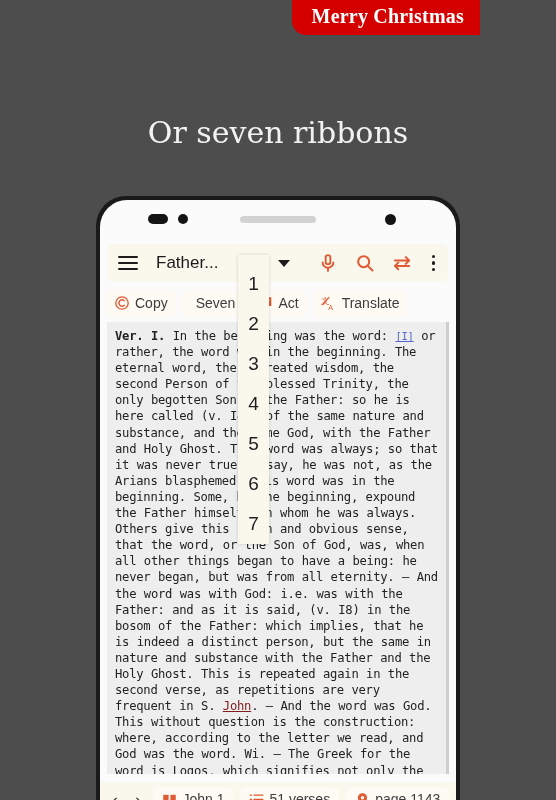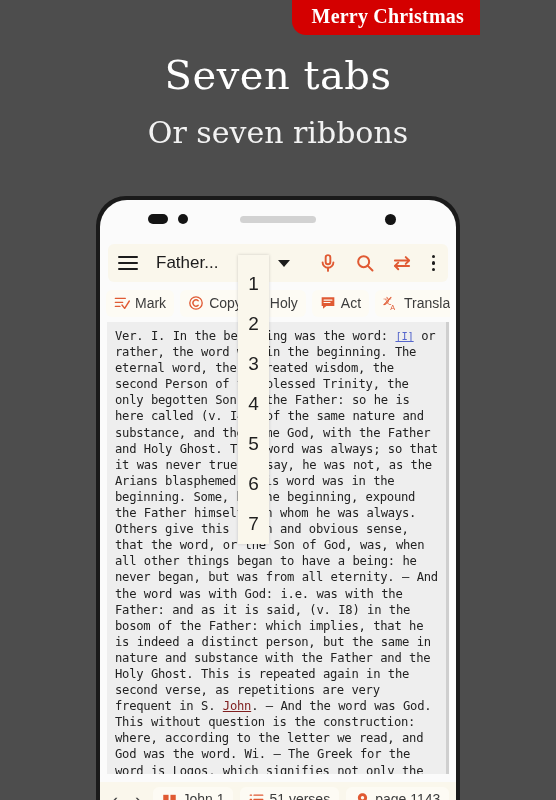--- a/index.html
+++ b/index.html
@@ -141,21 +141,21 @@
   }
   .verse {
     font-family: "DejaVu Sans Mono", "Liberation Mono", monospace;
     font-size: 12.2px;
     line-height: 16.1px;
     color: #222222;
     letter-spacing: -0.25px;
     text-align: left;
     word-spacing: .5px;
   }
-  .verse b { font-weight: normal; }
+  .verse b { font-weight: bold; }
   .ref-link { color: #7f1d1d; text-decoration: underline; }
   .sup-link { color: #5566cc; text-decoration: underline; font-size: 10.5px; }
 
   
   .tabstrip {
     position: absolute;
     left: 238px; top: 255px;
     width: 31px; height: 289px;
     background: #faf7ec;
     box-shadow: 0 0 3px rgba(0,0,0,.18);
@@ -203,21 +203,20 @@
     background: #cfcfcf;
   }
 </style>
 </head>
 <body>
 
 <div class="page">
 
   <div class="banner">Merry Christmas</div>
 
-  <div class="headline">Seven tabs</div>
   <div class="subhead">Or seven ribbons</div>
 
   <div class="phone">
     <div class="phone-inner">
 
       <div class="sensors">
         <div class="s-pill"></div>
         <div class="s-dot1"></div>
         <div class="s-speaker"></div>
         <div class="s-cam"></div>
@@ -250,40 +249,31 @@
           <div class="kebab">
             <i></i>
               <i></i>
               <i></i>
           </div>
         </div>
       </div>
 
       <div class="ribbon">
 
-        <div class="chip">
-          <svg class="ci" viewBox="0 0 24 24" fill="none" stroke="#e05a33" stroke-width="2.1" stroke-linecap="round" stroke-linejoin="round">
-            <line x1="2" y1="5" x2="17" y2="5"></line>
-            <line x1="2" y1="11" x2="13" y2="11"></line>
-            <line x1="2" y1="17" x2="9" y2="17"></line>
-            <polyline points="12,15 16,20 23,9"></polyline>
-          </svg>
-          <span>Mark</span>
-        </div>
 
         <div class="chip">
           <svg class="ci" viewBox="0 0 24 24" fill="none" stroke="#e05a33" stroke-width="2">
             <circle cx="12" cy="12" r="9.3"></circle>
             <path d="M15.3 8.7a4.6 4.6 0 1 0 0 6.6" stroke-linecap="round"></path>
           </svg>
           <span>Copy</span>
         </div>
 
         <div class="chip" style="padding-left:14px">
-          <span>Holy</span>
+          <span>Seven</span>
         </div>
 
         <div class="chip">
           <svg class="ci" viewBox="0 0 24 24">
             <path d="M2.5 3.5h19v13h-12l-5 4.2v-4.2h-2z" fill="#e05a33"></path>
             <line x1="6" y1="7.6" x2="18" y2="7.6" stroke="#fdfbf4" stroke-width="1.7" stroke-linecap="round"></line>
             <line x1="6" y1="11.2" x2="15" y2="11.2" stroke="#fdfbf4" stroke-width="1.7" stroke-linecap="round"></line>
           </svg>
           <span>Act</span>
         </div>

